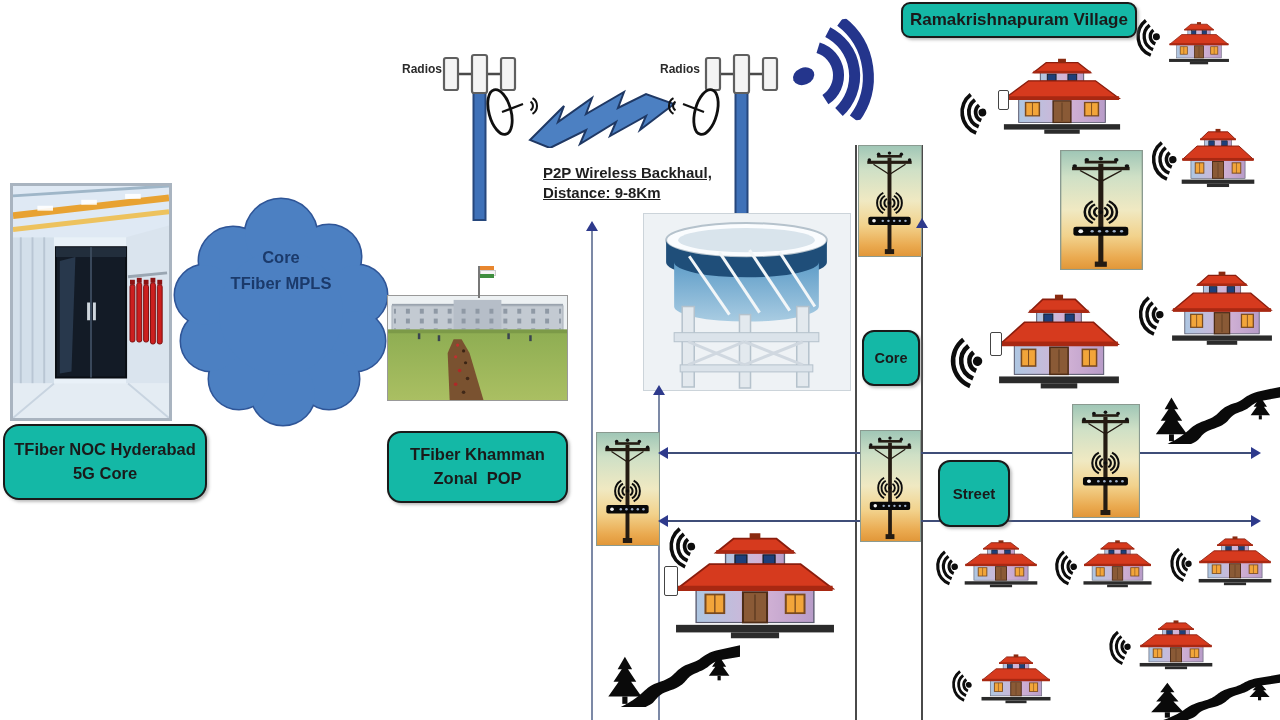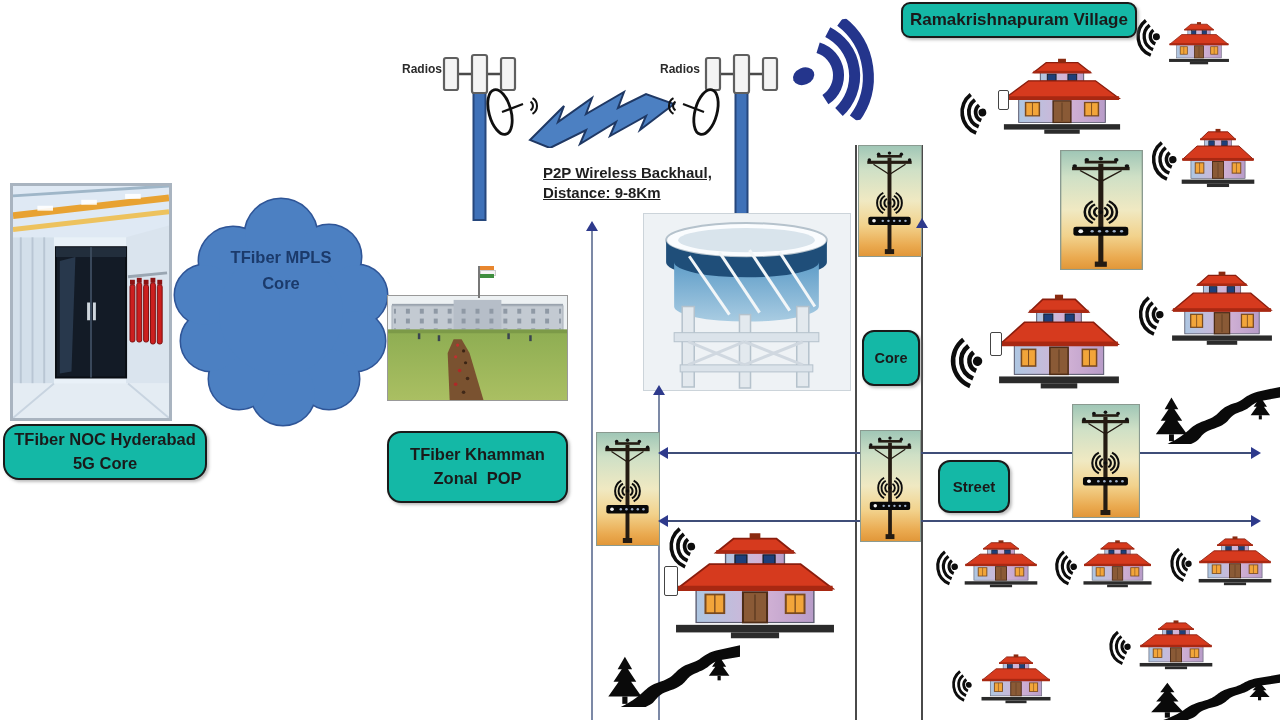--- a/index.html
+++ b/index.html
@@ -6,25 +6,25 @@
   #canvas{position:relative;width:1280px;height:720px;background:#ffffff;overflow:hidden;
           font-family:"Liberation Sans","DejaVu Sans",sans-serif;color:#1a1a1a;}
   .abs{position:absolute;}
   .photo{box-sizing:border-box;}
   svg{display:block;}
   
   .lbox{box-sizing:border-box;background:#14b8a6;border:2px solid #1a1a1a;display:flex;
         flex-direction:column;align-items:center;justify-content:center;text-align:center;
         box-shadow:2px 2px 3px rgba(110,110,110,.45);z-index:6;}
   .lbox .l2{white-space:pre;}
-  .noc{left:3px;top:424px;width:204px;height:56px;border-radius:16px;font-size:16.5px;font-weight:600;line-height:1.45;}
+  .noc{left:3px;top:424px;width:204px;height:76px;border-radius:16px;font-size:16.5px;font-weight:600;line-height:1.45;}
   .pop{left:387px;top:411px;width:181px;height:72px;border-radius:14px;font-size:16.5px;font-weight:600;line-height:1.45;margin-top:20px;}
   .village{left:901px;top:2px;width:236px;height:36px;border-radius:9px;font-size:17px;font-weight:700;}
   .road{left:862px;top:330px;width:58px;height:56px;border-radius:12px;font-size:14.5px;font-weight:600;}
-  .street{left:938px;top:460px;width:72px;height:53px;border-radius:12px;font-size:15px;font-weight:600;}
+  .street{left:938px;top:460px;width:72px;height:67px;border-radius:12px;font-size:15px;font-weight:600;}
   .radios{font-size:12px;font-weight:700;color:#2b2b2b;text-align:right;z-index:5;}
   .backhaul{left:504px;top:163px;width:220px;font-size:15px;font-weight:700;color:#1f1f1f;
             line-height:1.35;z-index:5;margin-left:39px;}
   .backhaul span{display:block;text-decoration:underline;}
   .cloudtext{left:183px;top:245px;width:196px;text-align:center;font-size:16.5px;font-weight:700;
              color:#1b3a6b;line-height:1.55;z-index:3;}
   
   .vline{width:2px;z-index:1;}
   .hline{height:2px;z-index:1;}
   .street-line{background:#7c89a6;}
@@ -224,22 +224,22 @@
         <circle cx="184" cy="158" r="30"></circle>
         <circle cx="158" cy="196" r="30"></circle>
       <circle cx="112" cy="210" r="32"></circle>
         <circle cx="68" cy="196" r="30"></circle>
         <circle cx="40" cy="158" r="30"></circle>
       <circle cx="34" cy="112" r="30"></circle>
         <circle cx="110" cy="130" r="62"></circle>
     </g>
   </svg>
   <div class="abs cloudtext">
+    <div>Core</div>
     <div>TFiber MPLS</div>
-    <div>Core</div>
   </div>
 
   <div class="abs flag" style="left:478px;top:266px;width:18px;height:32px;">
     <div style="position:absolute;left:0;top:0;width:2px;height:32px;background:#777;"></div>
     <div style="position:absolute;left:2px;top:0;width:14px;height:4px;background:#e8862e;"></div>
     <div style="position:absolute;left:2px;top:4px;width:14px;height:4px;background:#f4f4f4;border:0.5px solid #ccc;"></div>
     <div style="position:absolute;left:2px;top:8px;width:14px;height:4px;background:#3e8e3e;"></div>
   </div>
   <div class="abs photo" style="left:387px;top:295px;width:181px;height:106px;border:1px solid #999;z-index:2;">
     <svg width="179" height="104" viewBox="0 0 180 106" preserveAspectRatio="none">

